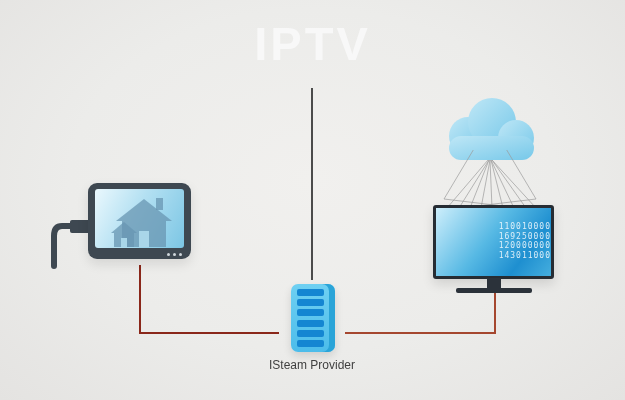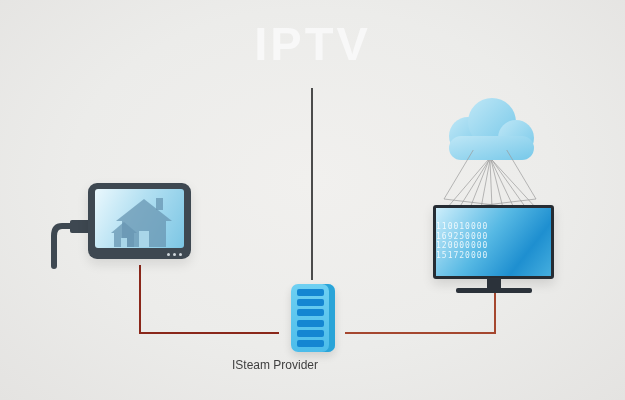--- a/index.html
+++ b/index.html
@@ -46,36 +46,36 @@
   
   .server{
     position:absolute;left:291px;top:284px;width:44px;height:68px;border-radius:7px;
     background:linear-gradient(180deg,#6fd0f2,#4cbcea);
     box-shadow:inset -6px 0 0 #2aa4d8, 0 4px 8px rgba(0,0,0,0.12);
     padding:5px 11px 5px 6px;box-sizing:border-box;
     display:flex;flex-direction:column;justify-content:space-between;
   }
   .server .slat{height:7px;border-radius:2px;background:#1486d2;}
   .server-label{
-    position:absolute;left:232px;top:358px;width:160px;
+    position:absolute;left:232px;top:358px;width:160px;text-align:center;
     font-size:12px;color:#3f3f3f;
   }
   
   .cloud{position:absolute;left:440px;top:98px;width:100px;height:66px;}
   
   .mesh{position:absolute;left:435px;top:150px;width:110px;height:62px;}
   
   .monitor{
     position:absolute;left:433px;top:205px;width:121px;height:74px;
     background:linear-gradient(128deg,#cdeefb 0%,#57b9e4 45%,#1e8fd0 75%,#45aede 100%);
     border:3px solid #262c33;border-radius:3px;box-sizing:border-box;
     box-shadow:0 5px 12px rgba(0,0,0,0.12);
   }
   .monitor-code{
-    position:absolute;left:0;top:14px;width:100%;text-align:left;
+    position:absolute;left:0;top:14px;width:100%;text-align:right;
     font-family:"DejaVu Sans Mono", monospace;font-size:8px;line-height:9.5px;
     color:rgba(255,255,255,0.82);letter-spacing:1px;
   }
   .monitor-neck{position:absolute;left:487px;top:278px;width:14px;height:11px;background:#2b323a;}
   .monitor-base{position:absolute;left:456px;top:288px;width:76px;height:5px;background:#2b323a;border-radius:2px;}
 </style>
 </head>
 <body>
 
 <div class="stage">
@@ -155,19 +155,19 @@
       <line x1="9" y1="49" x2="101" y2="60"></line>
       <line x1="9" y1="60" x2="101" y2="49"></line>
     </g>
   </svg>
 
   <div class="monitor">
     <div class="monitor-code">
       <div>110010000</div>
       <div>169250000</div>
       <div>120000000</div>
-      <div>151720000</div>
+      <div>143011000</div>
     </div>
   </div>
   <div class="monitor-neck"></div>
   <div class="monitor-base"></div>
 
 </div>
 
 </body></html>

